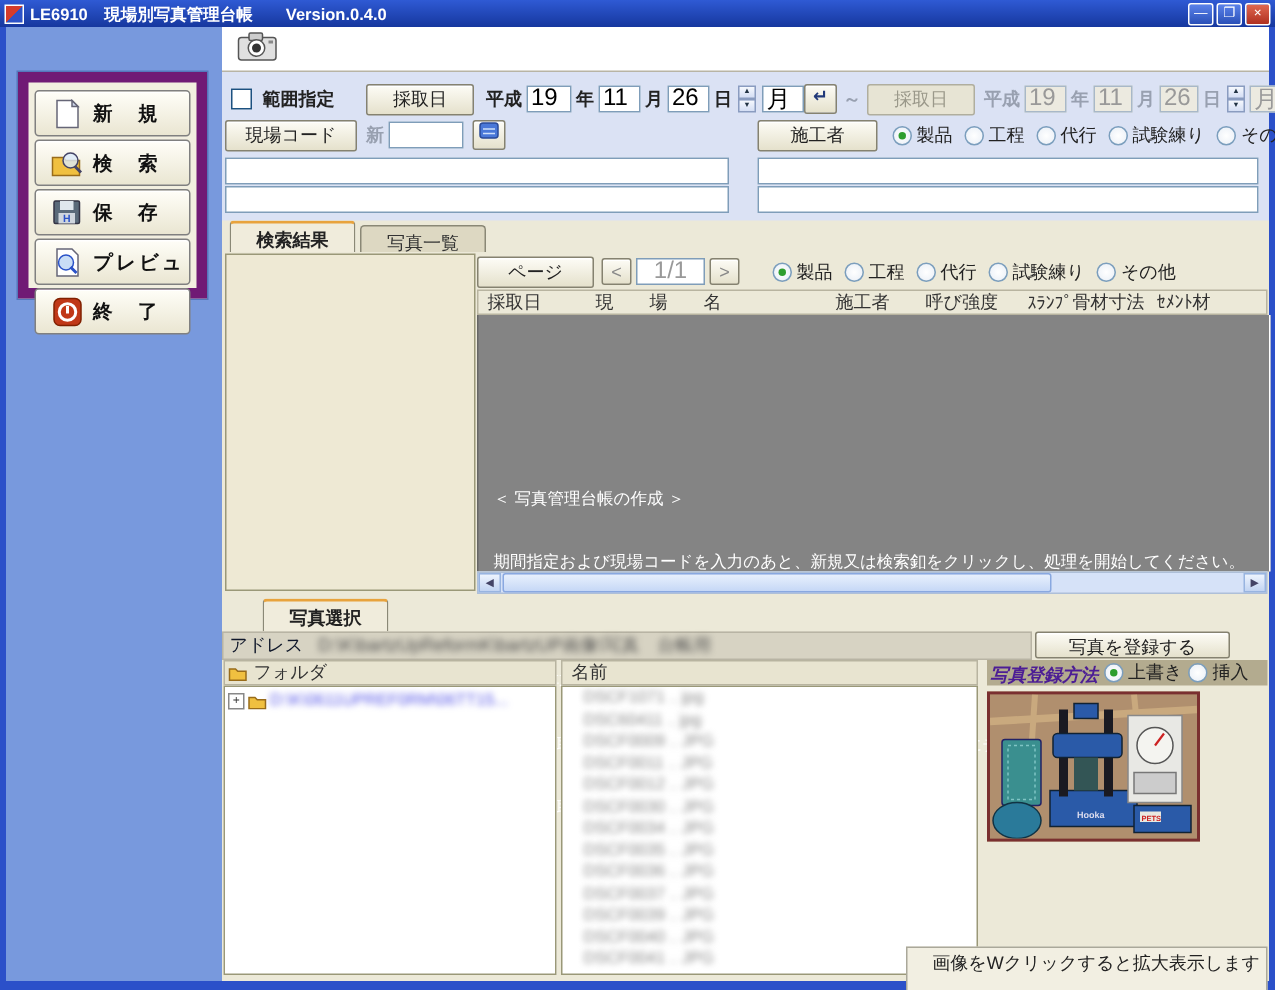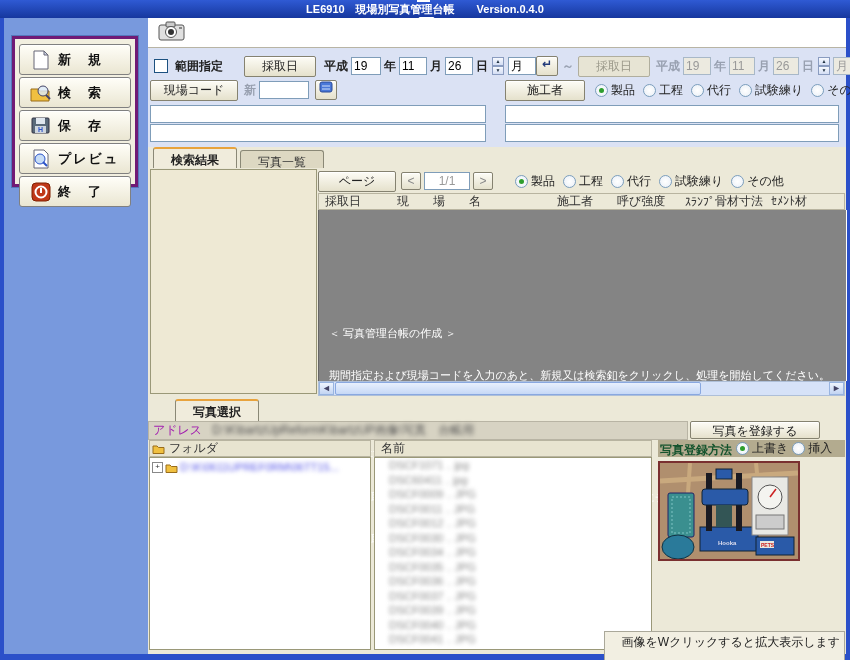--- a/index.html
+++ b/index.html
@@ -1,45 +1,45 @@
 <!DOCTYPE html>
 <html><head>
 <meta charset="utf-8">
 <style>
   html,body{margin:0;padding:0;}
   body{font-family:"Liberation Sans","DejaVu Sans",sans-serif;font-size:12px;color:#222;}
   #win{position:relative;width:850px;height:660px;background:#2b50c9;overflow:hidden;}
   
   #titlebar{position:absolute;left:0;top:0;width:850px;height:18px;
-    background:linear-gradient(#2f5ad4,#16379e);display:flex;align-items:center;padding:0 3px;box-sizing:border-box;flex-direction:column;}
+    background:linear-gradient(#2f5ad4,#16379e);display:flex;align-items:center;padding:0 3px;box-sizing:border-box;}
   #appicon{width:11px;height:11px;margin-right:4px;background:linear-gradient(135deg,#d43c2c 50%,#2c52c8 50%);border:1px solid #fff;}
   #titletext{color:#fff;font-weight:bold;font-size:11px;white-space:nowrap;flex:1;}
   .tbtn{width:15px;height:13px;margin-left:2px;border:1px solid #fff;border-radius:2px;
     background:linear-gradient(#5a82ea,#2a50b8);color:#fff;font-size:9px;line-height:11px;text-align:center;}
   .tbtn.close{background:linear-gradient(#e06850,#b03020);}
   
   #sidebar{position:absolute;left:4px;top:18px;width:144px;height:636px;background:#7899dd;}
-  #sidepanel{position:absolute;left:8px;top:18px;width:126px;height:151px;background:#f2efe0;
-    border:3px solid #701a75;box-shadow:0 0 0 1px #5577bb;padding:3px;box-sizing:border-box;}
+  #sidepanel{position:absolute;left:8px;top:30px;width:126px;height:151px;background:#f2efe0;
+    border:7px solid #701a75;box-shadow:0 0 0 1px #5577bb;padding:3px;box-sizing:border-box;}
   .sbtn{height:29px;margin:2px 1px;border:1px solid #808080;border-radius:3px;
     background:linear-gradient(#fffef8,#eae6d2);display:flex;align-items:center;
     box-shadow:inset 0 1px 0 #fff;cursor:pointer;}
   .sbtn .ic{width:22px;height:20px;margin:0 6px 0 10px;flex:none;}
   .sbtn .lb{font-weight:bold;font-size:13px;color:#111;letter-spacing:2px;}
   
   #main{position:absolute;left:148px;top:18px;width:698px;height:636px;background:#ece9d8;}
   #headband{position:absolute;left:0;top:0;width:698px;height:29px;background:#fff;border-bottom:1px solid #b8b4a4;display:flex;align-items:center;}
   #headband .cam{margin:0 10px 0 10px;}
   #headtitle{color:#1b3d8c;font-size:15px;font-weight:bold;letter-spacing:3px;}
   #form{position:absolute;left:0;top:30px;width:698px;height:99px;background:#dbe2f4;}
   .row{position:absolute;display:flex;align-items:center;}
   .btn{border:1px solid #858270;border-radius:2px;background:linear-gradient(#fdfcf6,#e5e1cc);
     text-align:center;font-size:12px;color:#222;padding:1px 6px;box-shadow:inset 0 1px 0 #fff;cursor:pointer;white-space:nowrap;}
   .btn.dis{color:#9a988a;background:#e7e4d4;border-color:#b0ae9e;box-shadow:none;}
-  .inp{border:1px solid #7f9db9;background:#fff;height:16px;font-size:12px;padding:0 2px;box-sizing:content-box;}
+  .inp{border:1px solid #7f9db9;background:#fff;height:16px;font-size:16px;padding:0 2px;box-sizing:content-box;}
   .inp.dis{background:#eceae0;color:#999;border-color:#a8b8c8;}
   .lbl{margin:0 3px;white-space:nowrap;font-weight:bold;}
   .dis-t{color:#98a0b0;}
   .chk{width:12px;height:12px;border:1px solid #1c5180;background:#fff;display:inline-block;margin-right:4px;}
   .spin{display:inline-flex;flex-direction:column;width:12px;height:18px;margin-left:1px;}
   .spin b{flex:1;border:1px solid #8a9cc0;background:linear-gradient(#f6f9fe,#d4def4);font-size:5px;line-height:6px;color:#234;text-align:center;font-weight:normal;}
   .radio{width:11px;height:11px;border-radius:50%;border:1px solid #7b9ebd;background:radial-gradient(#fff,#e8eef6);display:inline-block;flex:none;}
   .radio .rdot{display:none;}
   .radio.sel .rdot{display:block;width:5px;height:5px;border-radius:50%;background:#2e9e2e;margin:3px auto;}
   .rlbl{margin:0 8px 0 3px;white-space:nowrap;}
@@ -274,36 +274,36 @@
 
     <div id="hscroll">
       <span class="sbtn2" style="left:0;">◄</span>
       <span id="hthumb"></span>
       <span class="sbtn2" style="right:0;">►</span>
     </div>
 
     <div class="tab active" style="left:27px;top:381px;width:84px;height:22px;">写真選択</div>
 
     <div id="addrrow">
-      <span style="margin:0 10px 0 4px;color:#a21caf;">アドレス</span>
+      <span style="margin:0 10px 0 4px;color:#0f172a;">アドレス</span>
       <span class="blur" style="color:#555;">D:\K\bartzUpReformK\bartzUP画像\写真　台帳用</span>
     </div>
     <span class="btn" id="regbtn" style="position:absolute;box-sizing:border-box;">写真を登録する</span>
 
     <div class="colhead" style="left:1px;width:222px;">
       <svg width="13" height="11" style="margin:0 4px 0 2px;">
           <path d="M1 3 h4 l1.5 1.5 H12 v6 H1 z" fill="#f0c040" stroke="#996c1a"></path>
         </svg>
       <span>フォルダ</span>
     </div>
     <div class="colhead" style="left:226px;width:278px;">
       <span style="padding-left:6px;">名前</span>
     </div>
     <div id="methband">
-      <span style="color:#14532d;font-weight:bold;margin:4px 4px 0 2px;">写真登録方法</span>
+      <span style="color:#4c1d95;font-weight:bold;margin:4px 4px 0 2px;font-style:italic;">写真登録方法</span>
       <span class="radio sel">
           <span class="rdot"></span>
         </span>
         <span class="rlbl" style="margin-right:4px;">上書き</span>
       <span class="radio"></span>
         <span class="rlbl">挿入</span>
     </div>
 
     <div class="list" style="left:1px;width:222px;">
       <div id="tree">

